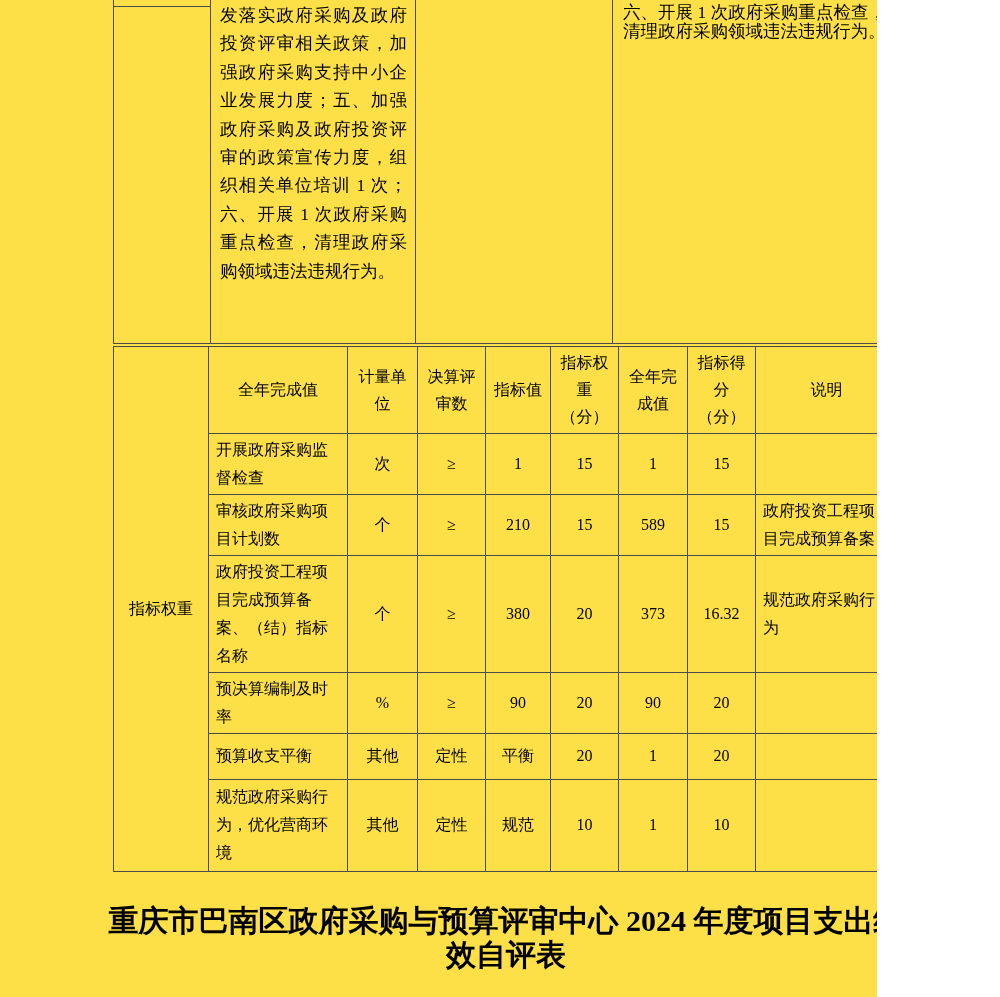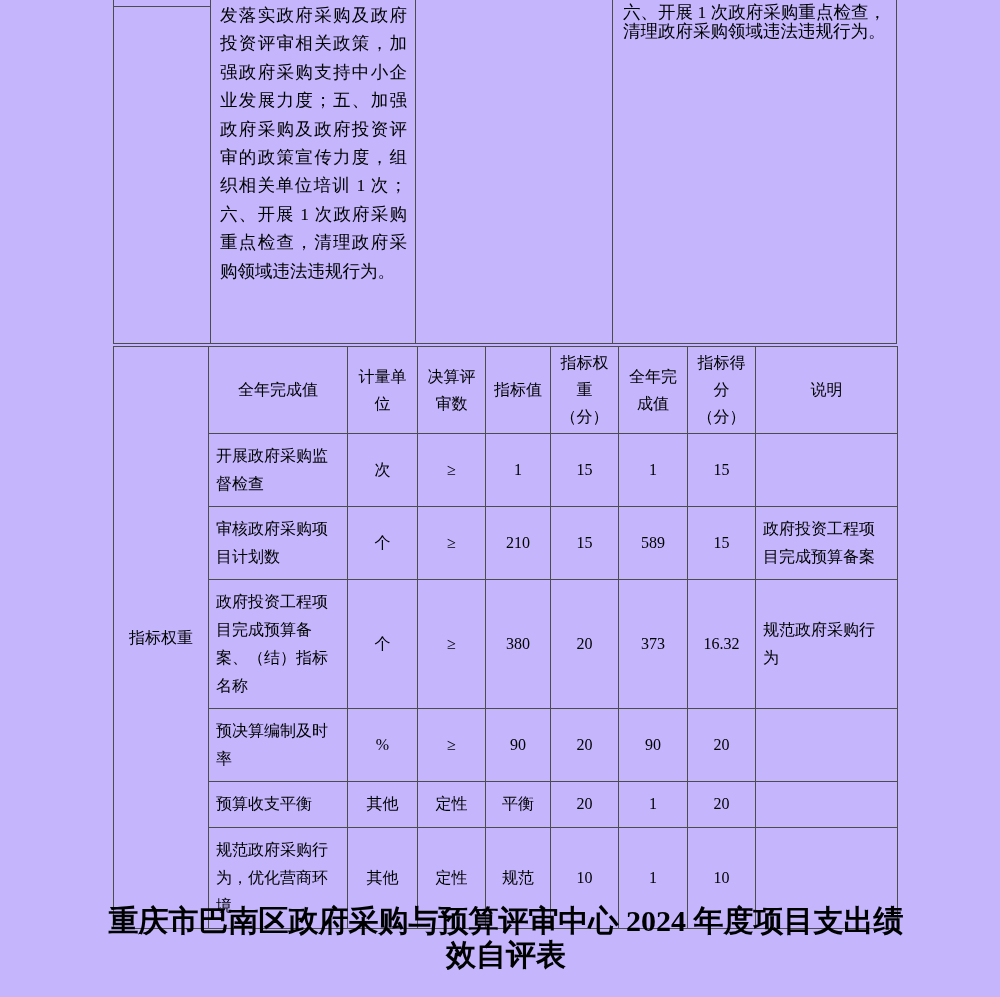--- a/index.html
+++ b/index.html
@@ -2,22 +2,22 @@
 <html><head>
 <meta charset="utf-8">
 <style>
   :root{
     --bd:#4c4c4c;
     --tx:#000000;
   }
   html,body{margin:0;padding:0;background:#ffffff;}
   .page{
     position:relative;
-    width:1000px;height:997px;
-    background:#c4b5fd;
+    width:877px;height:997px;
+    background:#fde047;
     color:var(--tx);
     font-family:"Liberation Serif","DejaVu Serif",serif;
     overflow:hidden;
   }
 
   
   .cont-table{
     position:absolute;left:113px;top:0;
     width:784px;height:344px;
     display:flex;
@@ -54,21 +54,21 @@
     font-size:16px;
     text-align:center;
     vertical-align:middle;
     padding:2px 5px;
     line-height:1.75;
     word-break:break-all;
     box-sizing:border-box;
   }
   .ind-table td.cell-left{
     text-align:left;
-    padding:8px 7px;
+    padding:2px 7px;
   }
   .ind-table tr.hdr td{line-height:1.7;}
 
   
   .doc-title{
     position:absolute;left:96px;top:904px;width:820px;
     text-align:center;
     font-size:30px;
     font-weight:bold;
     line-height:34px;

